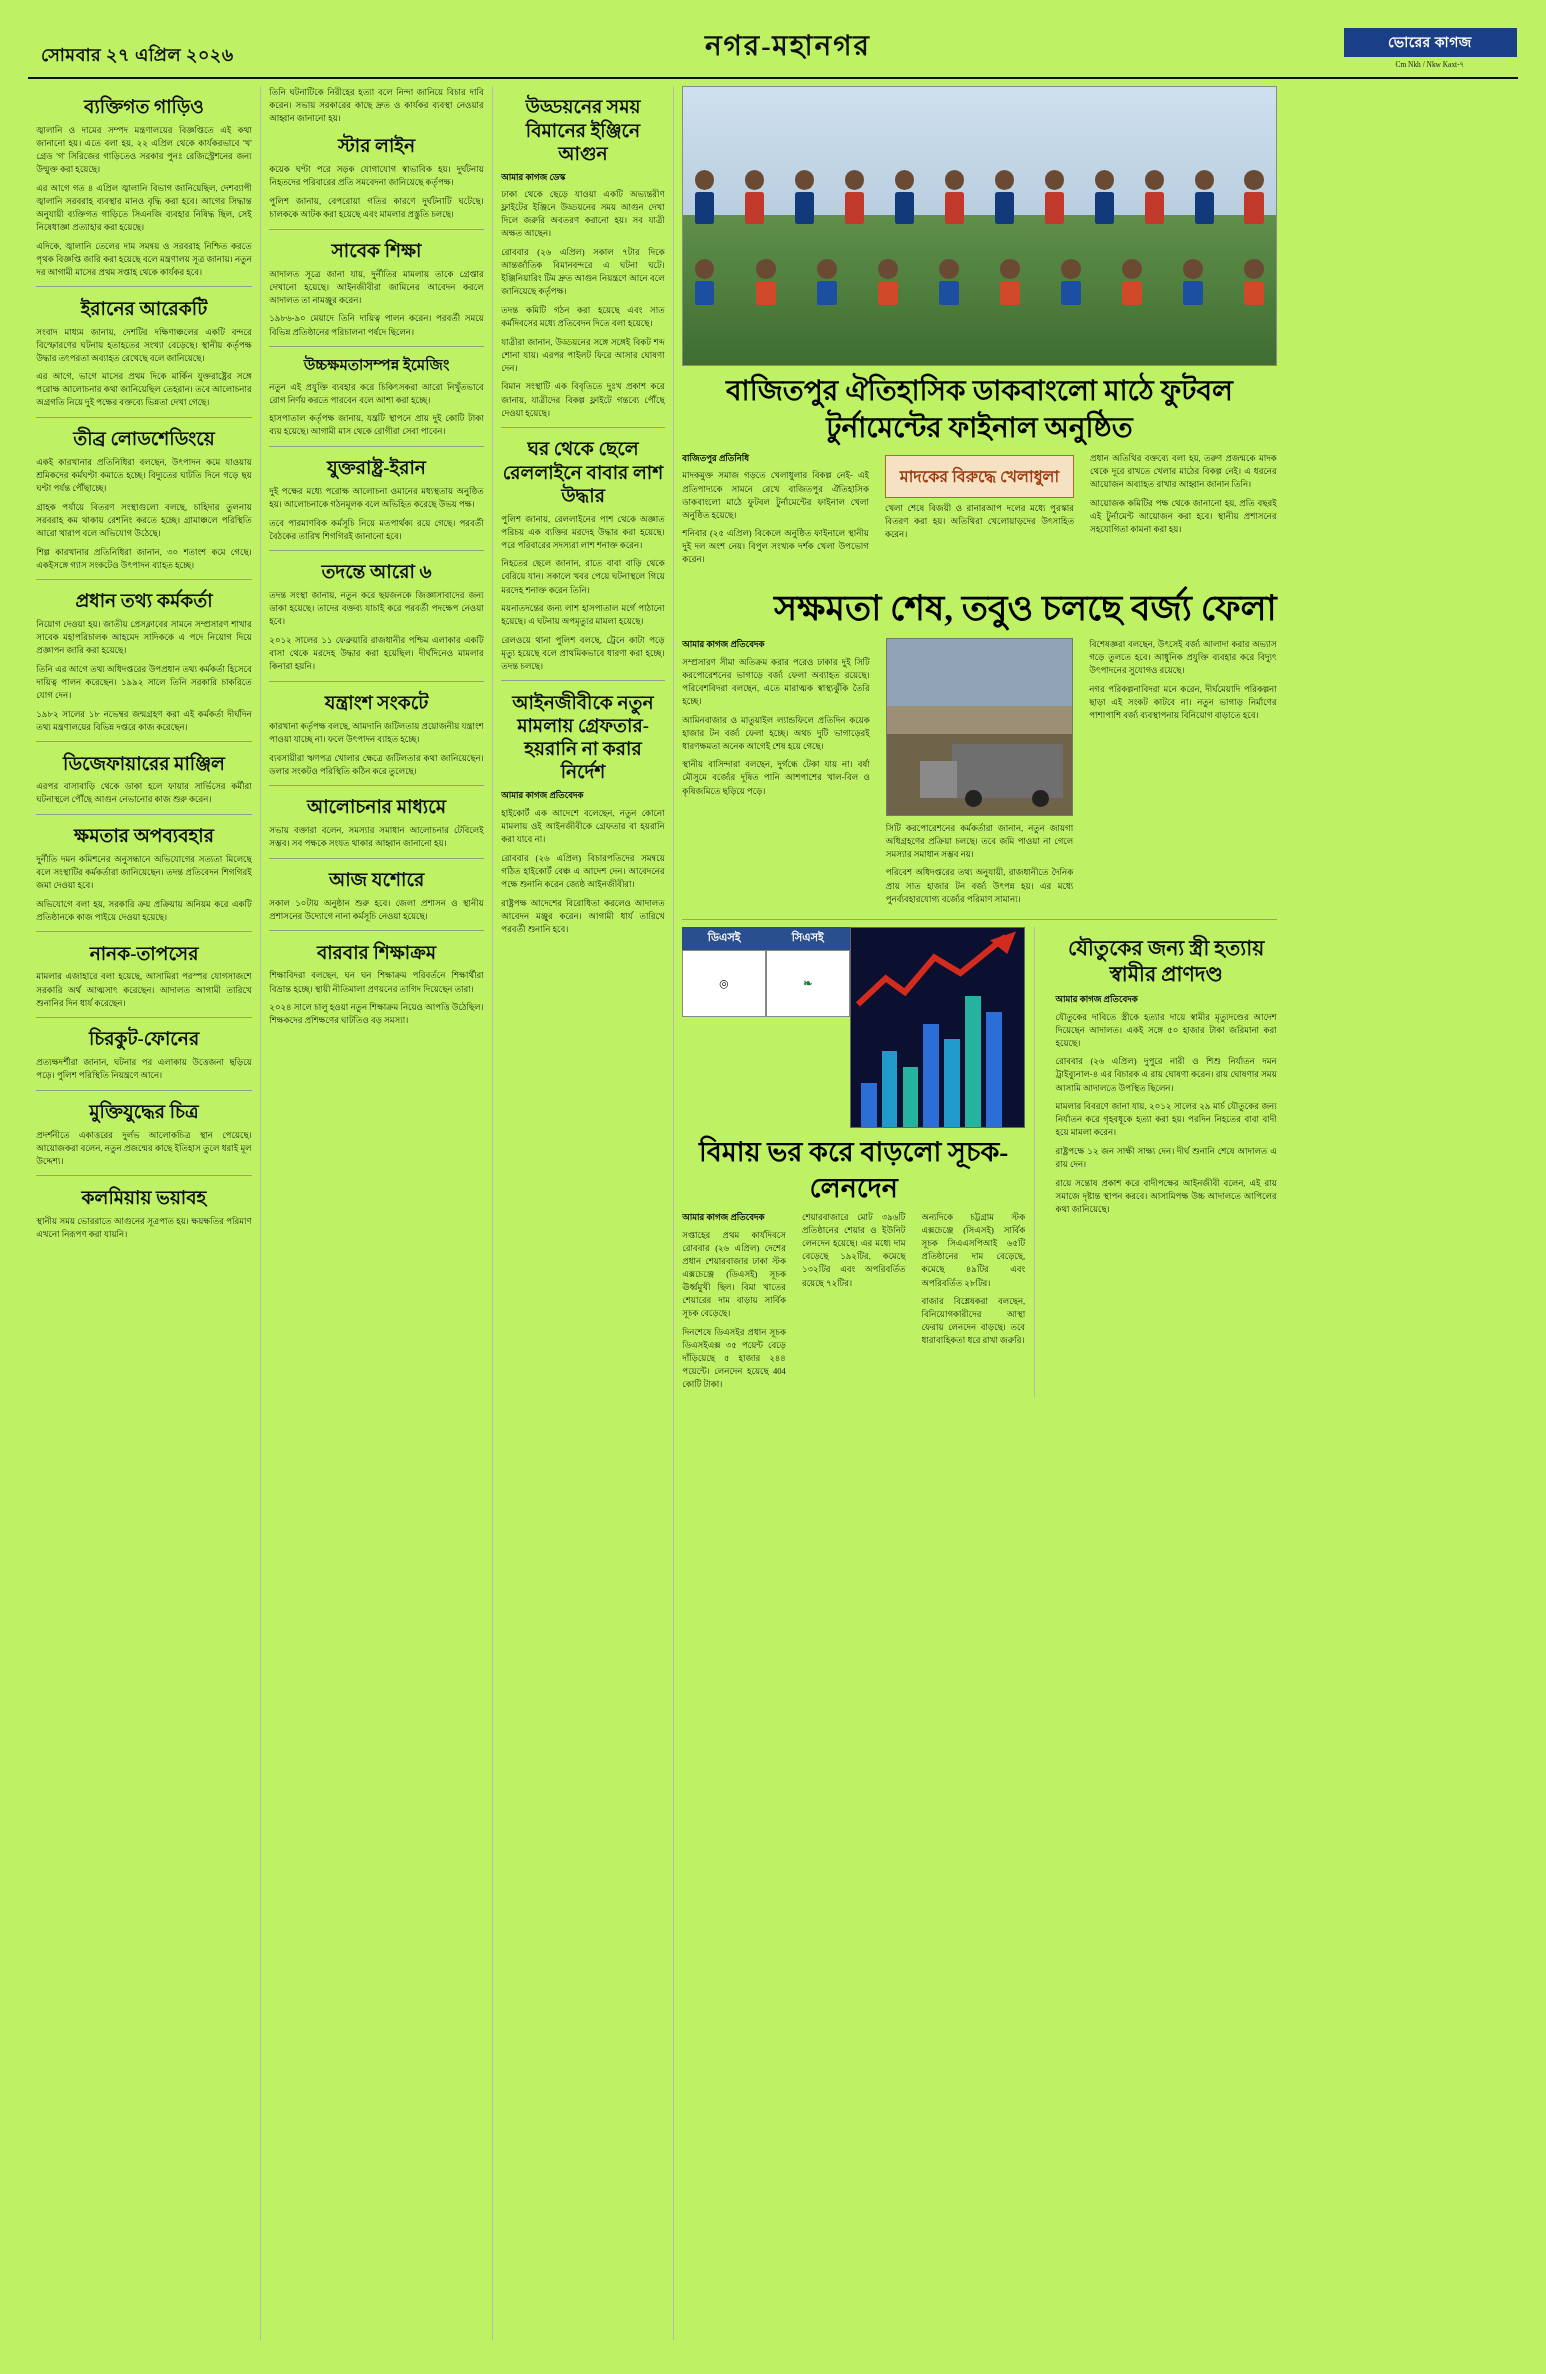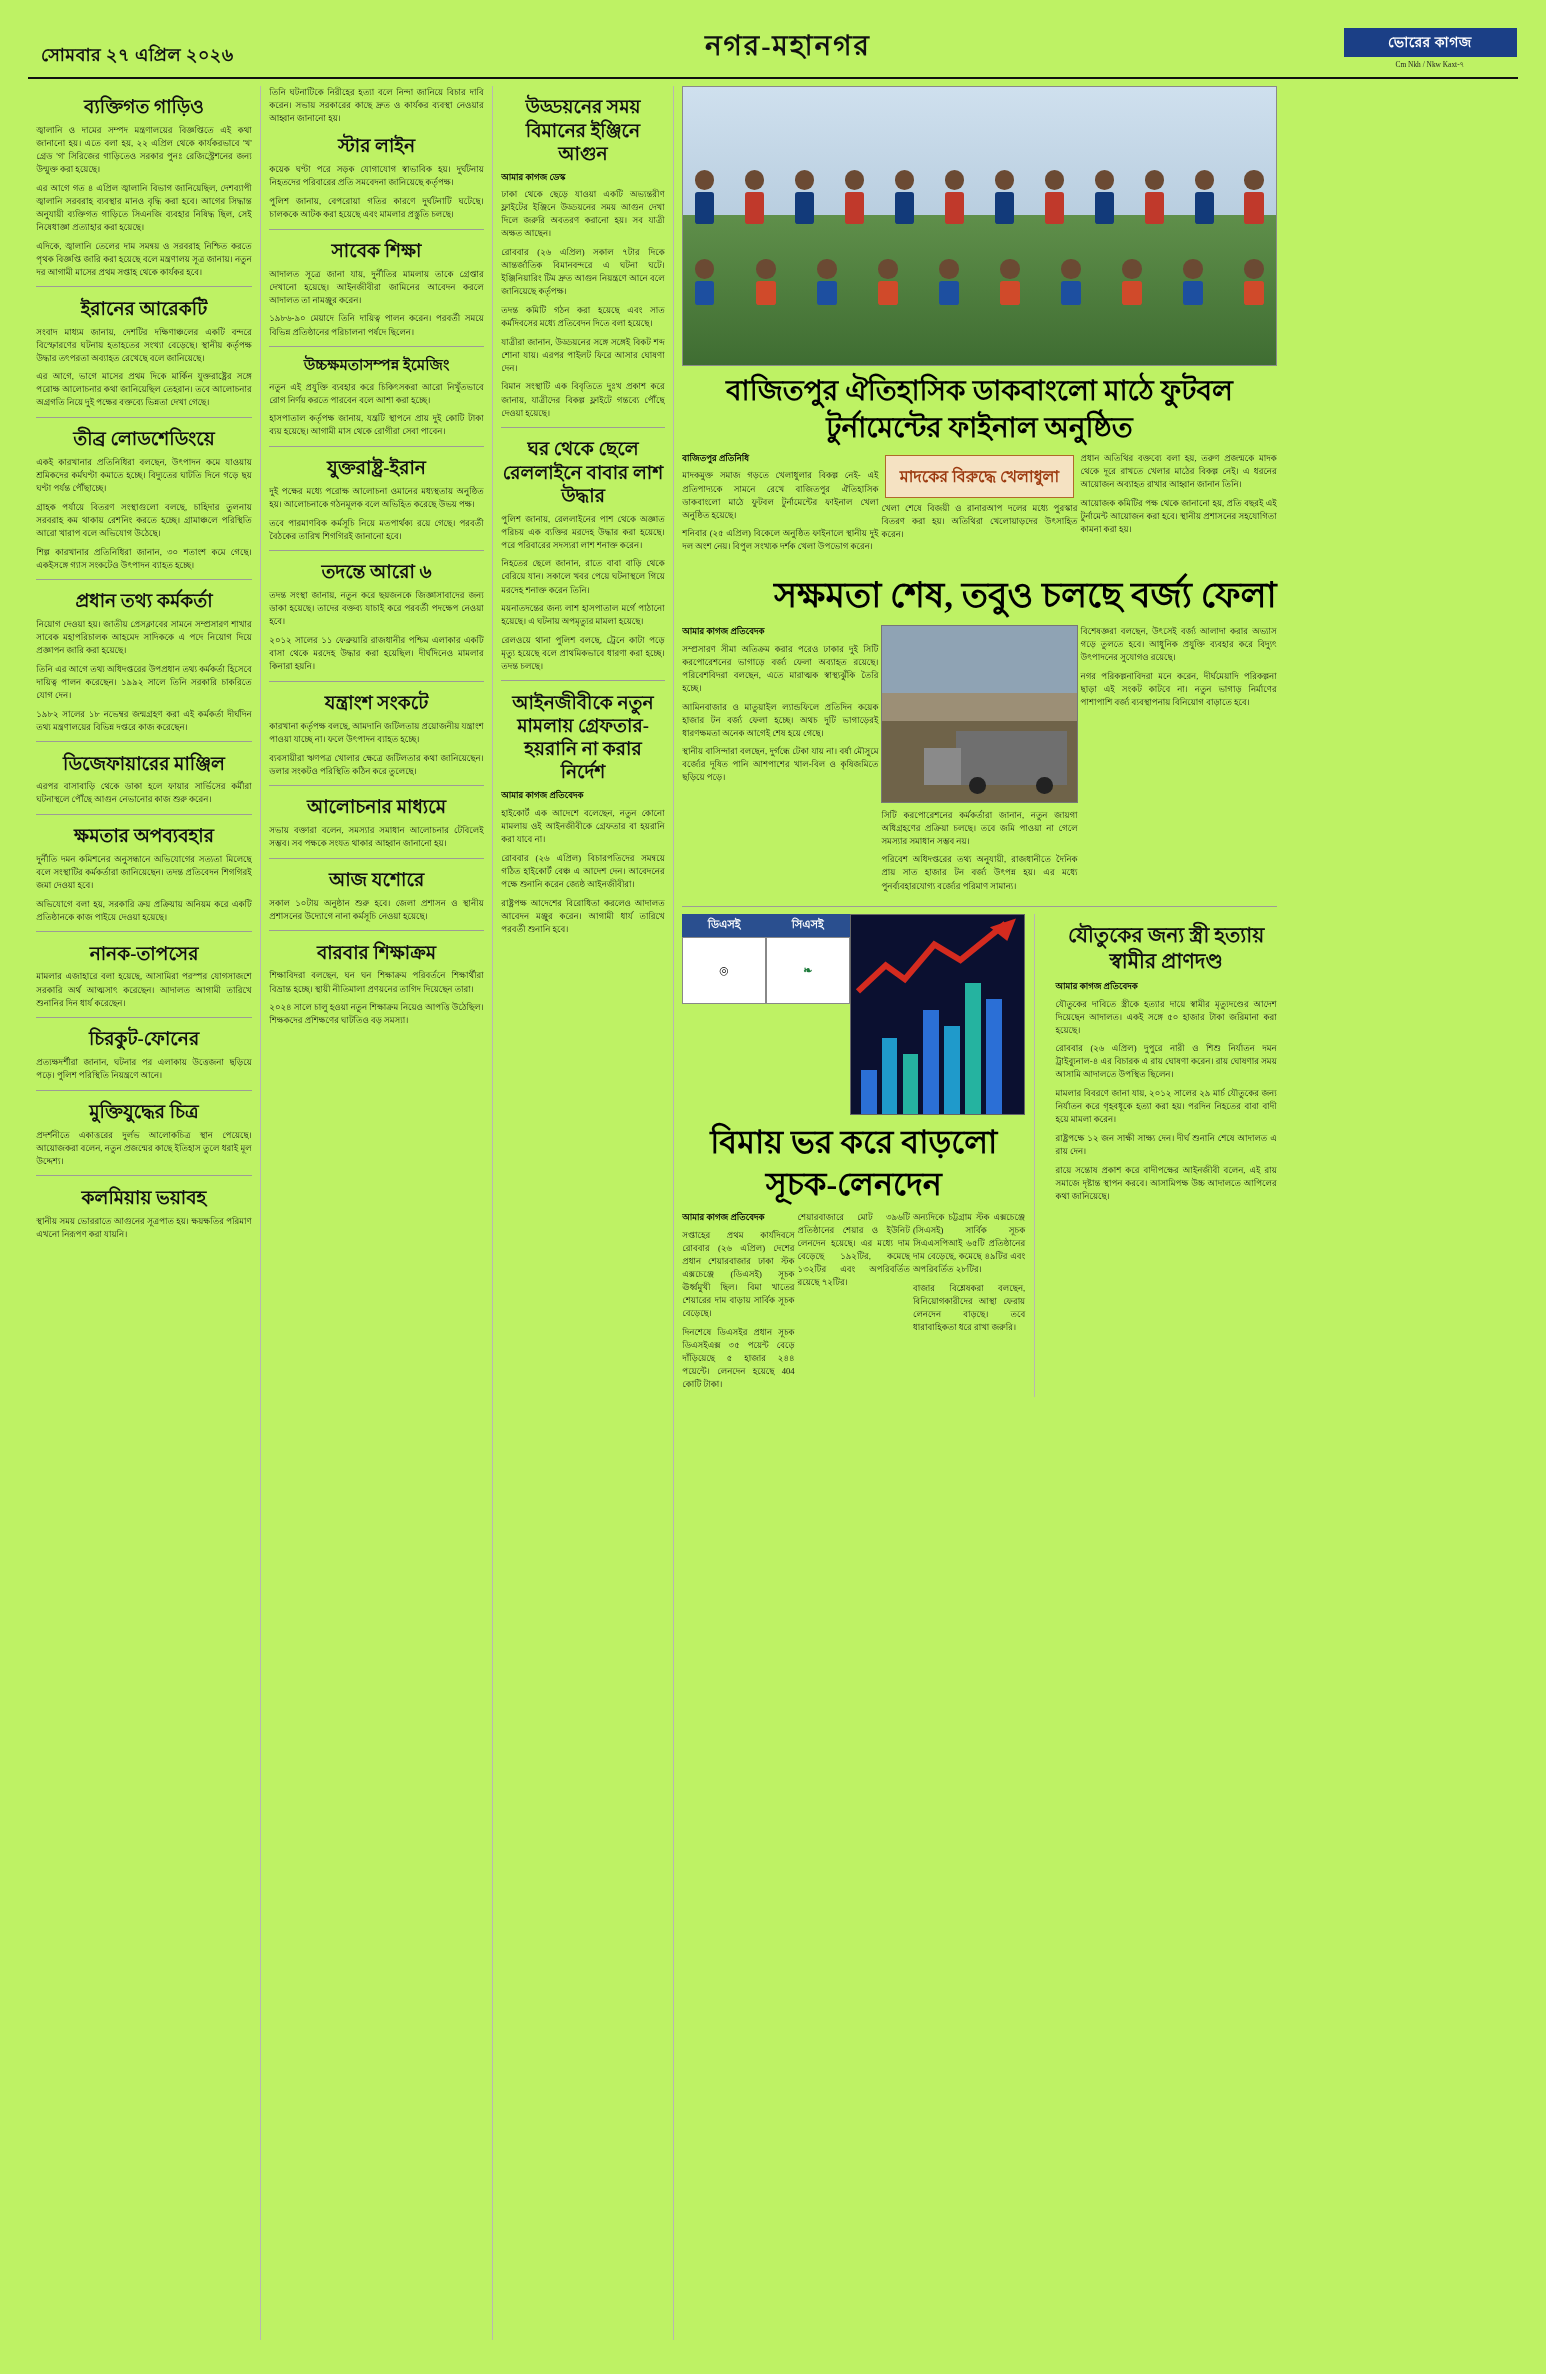--- a/index.html
+++ b/index.html
@@ -41,21 +41,21 @@
   .team-field{position:absolute;left:0;right:0;bottom:0;height:54%;
     background:linear-gradient(#5f8f4a,#3f6d32);}
   .team-row{position:absolute;left:2%;right:2%;display:flex;justify-content:space-between;}
   .p-fig{width:3.4%;}
   .p-head{width:100%;padding-top:100%;border-radius:50%;background:#6b4a33;}
   .p-body{height:32px;margin-top:1.9px;border-radius:2.8px;}
   .big-head{font-size:35px;font-weight:bold;text-align:right;line-height:1.25;margin:9.3px 0 7.4px;}
   .big-head2{font-size:28px;font-weight:bold;text-align:center;line-height:1.3;margin:7.4px 0 5.6px;}
   .adbox{border:0.9px solid #b06a2a;background:#f5e2c2;text-align:center;padding:9.3px 5.6px;
     font-size:16px;font-weight:bold;color:#9c3a10;line-height:1.4;width:176px;margin:3.7px auto;}
-  .three{display:flex;gap:3px;}
+  .three{display:flex;gap:16px;}
   .three .col3{flex:1;}
   .waste-photo{height:176px;border:0.9px solid #777;position:relative;overflow:hidden;background:#b9b09e;}
   .truck{position:absolute;right:9.3px;bottom:16.7px;width:111px;height:54px;background:#6f6f6f;}
   .truck:after{content:"";position:absolute;left:-32px;bottom:0;width:37px;height:37px;background:#8a8a8a;}
   .wheel{position:absolute;bottom:-8.3px;width:16.7px;height:16.7px;border-radius:50%;background:#222;}
   .chart-photo{height:199px;border:0.9px solid #666;position:relative;overflow:hidden;background:#0b1030;}
   .bar{position:absolute;bottom:0;background:#2b6fd6;}
   .arrow-svg{position:absolute;inset:0;}
   .logo-strip{display:flex;gap:0;margin-bottom:0;}
   .logo-cell{flex:1;background:#fff;border:0.9px solid #888;display:flex;align-items:center;
@@ -346,21 +346,21 @@
                 <div class="bar" style="left:54%;width:9%;height:44%;background:#1f9acb"></div>
                 <div class="bar" style="left:66%;width:9%;height:66%;background:#25b3a0"></div>
                 <div class="bar" style="left:78%;width:9%;height:58%;background:#2b6fd6"></div>
                 <svg class="arrow-svg" viewBox="0 0 200 100" preserveAspectRatio="none">
                   <polyline points="8,88 40,58 62,74 96,34 126,52 178,10" fill="none" stroke="#d42b1f" stroke-width="7"></polyline>
                   <polygon points="190,4 160,14 180,30" fill="#d42b1f"></polygon>
                 </svg>
               </div>
             </div>
           </div>
-          <div class="big-head2" style="font-size:32px">বিমায় ভর করে বাড়লো সূচক-লেনদেন</div>
+          <div class="big-head2" style="font-size:27px">বিমায় ভর করে বাড়লো সূচক-লেনদেন</div>
           <div class="three">
             <div class="col3">
               <p class="byline">আমার কাগজ প্রতিবেদক</p>
               <p class="body">সপ্তাহের প্রথম কার্যদিবসে রোববার (২৬ এপ্রিল) দেশের প্রধান শেয়ারবাজার ঢাকা স্টক এক্সচেঞ্জে (ডিএসই) সূচক ঊর্ধ্বমুখী ছিল। বিমা খাতের শেয়ারের দাম বাড়ায় সার্বিক সূচক বেড়েছে।</p>
               <p class="body">দিনশেষে ডিএসইর প্রধান সূচক ডিএসইএক্স ৩৫ পয়েন্ট বেড়ে দাঁড়িয়েছে ৫ হাজার ২৪৪ পয়েন্টে। লেনদেন হয়েছে 404 কোটি টাকা।</p>
             </div>
             <div class="col3">
               <p class="body">শেয়ারবাজারে মোট ৩৯৬টি প্রতিষ্ঠানের শেয়ার ও ইউনিট লেনদেন হয়েছে। এর মধ্যে দাম বেড়েছে ১৯২টির, কমেছে ১৩২টির এবং অপরিবর্তিত রয়েছে ৭২টির।</p>
             </div>
             <div class="col3">

